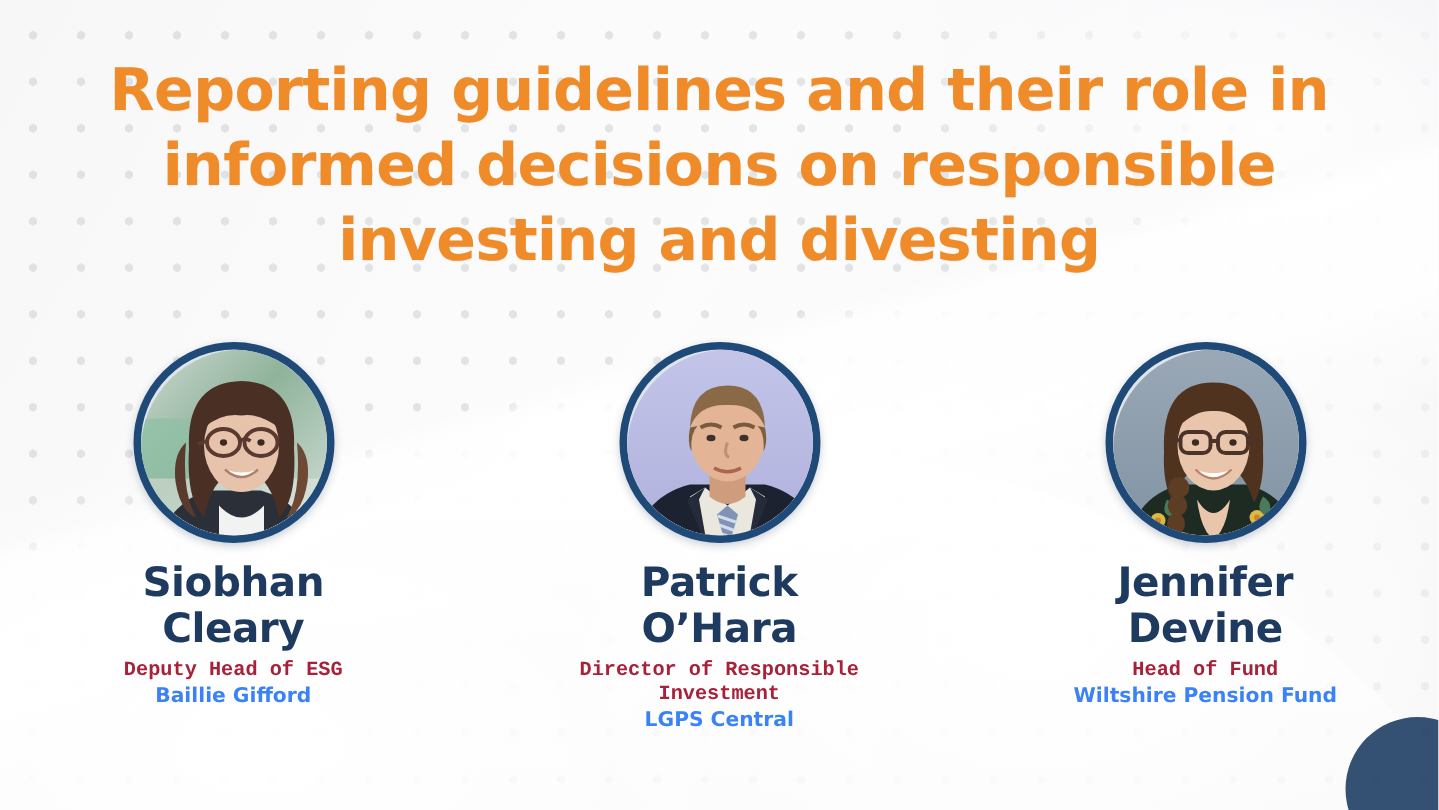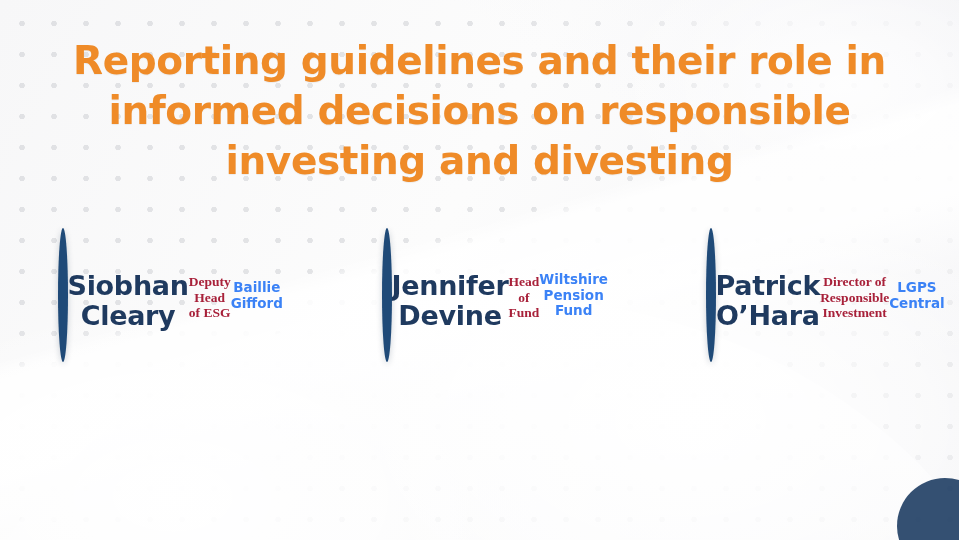--- a/index.html
+++ b/index.html
@@ -111,21 +111,21 @@
     right: 0;
     top: 228px;
     display: flex;
     justify-content: center;
     align-items: flex-start;
     gap: 128px;
   }
   .speaker {
     width: 196px;
     display: flex;
-    flex-direction: row;
+    flex-direction: column;
     align-items: center;
   }
   .photo-ring {
     position: relative;
     width: 134px;
     height: 134px;
     border-radius: 50%;
     border: 5px solid #1f4a78;
     box-sizing: border-box;
     overflow: hidden;
@@ -144,21 +144,21 @@
     font-family: "DejaVu Sans", sans-serif;
     font-size: 27px;
     line-height: 1.13;
     font-weight: 700;
     color: #1f3a5f;
     text-align: center;
     letter-spacing: -0.3px;
   }
   .role {
     margin: 5px 0 0 0;
-    font-family: Liberation Serif, serif;
+    font-family: Liberation Mono, monospace;
     font-size: 13.5px;
     line-height: 1.18;
     font-weight: 700;
     color: #a8213a;
     text-align: center;
   }
   .org {
     margin: 1px 0 0 0;
     font-family: "DejaVu Sans", sans-serif;
     font-size: 13.5px;
@@ -237,20 +237,77 @@
       <p class="name">Siobhan Cleary</p>
       <p class="role">Deputy Head of ESG</p>
       <p class="org">Baillie Gifford</p>
     </div>
 
     <div class="speaker">
       <div class="photo-ring">
         <div class="photo">
           <svg viewBox="0 0 134 134" width="134" height="134" preserveAspectRatio="xMidYMid slice" aria-hidden="true">
             <defs>
+              <clipPath id="c3">
+                  <circle cx="67" cy="67" r="67"></circle>
+                </clipPath>
+              <linearGradient id="bg3" x1="0" y1="0" x2="0" y2="1">
+                <stop offset="0%" stop-color="#c3c4e8"></stop>
+                <stop offset="100%" stop-color="#aeb0dc"></stop>
+              </linearGradient>
+            </defs>
+            <g clip-path="url(#c3)">
+              <rect width="134" height="134" fill="url(#bg3)"></rect>
+
+              <path d="M2 134 q8 -36 40 -44 l50 0 q32 8 40 44 z" fill="#1d2230"></path>
+
+              <path d="M52 92 l15 12 l15 -12 l10 6 l-12 36 l-26 0 l-12 -36z" fill="#e9e7de"></path>
+
+              <path d="M67 104 l-7 6 l7 24 l7 -24z" fill="#7f93b5"></path>
+              <g stroke="#dfe4ee" stroke-width="2" opacity="0.9">
+                <path d="M60.5 111 l12 4"></path>
+                <path d="M61.5 117 l11 4"></path>
+                <path d="M63 123 l9 3"></path>
+                <path d="M64.5 129 l6 2"></path>
+              </g>
+
+              <path d="M52 92 l-12 8 l14 34 l-6 -34z" fill="#252b3a"></path>
+              <path d="M82 92 l12 8 l-14 34 l6 -34z" fill="#252b3a"></path>
+
+              <path d="M55 80 l24 0 l0 18 q-12 10 -24 0z" fill="#cf9d7d"></path>
+
+              <ellipse cx="67" cy="58" rx="25" ry="30" fill="#e3b495"></ellipse>
+
+              <path d="M42 52 q1 -28 25 -28 q24 0 25 28 q-6 -16 -25 -15 q-19 -1 -25 15z" fill="#8a6a46"></path>
+              <path d="M42 52 q-2 10 1 16 q-1 -12 4 -17z" fill="#7d5f3e"></path>
+              <path d="M92 52 q2 10 -1 16 q1 -12 -4 -17z" fill="#7d5f3e"></path>
+
+              <path d="M49 52 q7 -4 14 0" stroke="#7a5a3c" stroke-width="2.6" fill="none"></path>
+              <path d="M71 52 q7 -4 14 0" stroke="#7a5a3c" stroke-width="2.6" fill="none"></path>
+
+              <ellipse cx="56" cy="59" rx="3" ry="2.2" fill="#3d3227"></ellipse>
+              <ellipse cx="78" cy="59" rx="3" ry="2.2" fill="#3d3227"></ellipse>
+
+              <path d="M67 62 q-3 8 1 10" stroke="#c4916f" stroke-width="2" fill="none"></path>
+
+              <path d="M58 79 q9 5 18 0" stroke="#a8674f" stroke-width="2.2" fill="none"></path>
+            </g>
+          </svg>
+        </div>
+      </div>
+      <p class="name">Patrick O’Hara</p>
+      <p class="role">Director of Responsible Investment</p>
+      <p class="org">LGPS Central</p>
+    </div>
+
+    <div class="speaker">
+      <div class="photo-ring">
+        <div class="photo">
+          <svg viewBox="0 0 134 134" width="134" height="134" preserveAspectRatio="xMidYMid slice" aria-hidden="true">
+            <defs>
               <clipPath id="c2">
                   <circle cx="67" cy="67" r="67"></circle>
                 </clipPath>
               <linearGradient id="bg2" x1="0" y1="0" x2="0" y2="1">
                 <stop offset="0%" stop-color="#9aa8b6"></stop>
                 <stop offset="100%" stop-color="#7f91a2"></stop>
               </linearGradient>
             </defs>
             <g clip-path="url(#c2)">
               <rect width="134" height="134" fill="url(#bg2)"></rect>
@@ -297,71 +354,14 @@
               <path d="M55 80 q12 12 24 0" fill="none" stroke="#b8836c" stroke-width="1.6"></path>
             </g>
           </svg>
         </div>
       </div>
       <p class="name">Jennifer Devine</p>
       <p class="role">Head of Fund</p>
       <p class="org">Wiltshire Pension Fund</p>
     </div>
 
-    <div class="speaker">
-      <div class="photo-ring">
-        <div class="photo">
-          <svg viewBox="0 0 134 134" width="134" height="134" preserveAspectRatio="xMidYMid slice" aria-hidden="true">
-            <defs>
-              <clipPath id="c3">
-                  <circle cx="67" cy="67" r="67"></circle>
-                </clipPath>
-              <linearGradient id="bg3" x1="0" y1="0" x2="0" y2="1">
-                <stop offset="0%" stop-color="#c3c4e8"></stop>
-                <stop offset="100%" stop-color="#aeb0dc"></stop>
-              </linearGradient>
-            </defs>
-            <g clip-path="url(#c3)">
-              <rect width="134" height="134" fill="url(#bg3)"></rect>
-
-              <path d="M2 134 q8 -36 40 -44 l50 0 q32 8 40 44 z" fill="#1d2230"></path>
-
-              <path d="M52 92 l15 12 l15 -12 l10 6 l-12 36 l-26 0 l-12 -36z" fill="#e9e7de"></path>
-
-              <path d="M67 104 l-7 6 l7 24 l7 -24z" fill="#7f93b5"></path>
-              <g stroke="#dfe4ee" stroke-width="2" opacity="0.9">
-                <path d="M60.5 111 l12 4"></path>
-                <path d="M61.5 117 l11 4"></path>
-                <path d="M63 123 l9 3"></path>
-                <path d="M64.5 129 l6 2"></path>
-              </g>
-
-              <path d="M52 92 l-12 8 l14 34 l-6 -34z" fill="#252b3a"></path>
-              <path d="M82 92 l12 8 l-14 34 l6 -34z" fill="#252b3a"></path>
-
-              <path d="M55 80 l24 0 l0 18 q-12 10 -24 0z" fill="#cf9d7d"></path>
-
-              <ellipse cx="67" cy="58" rx="25" ry="30" fill="#e3b495"></ellipse>
-
-              <path d="M42 52 q1 -28 25 -28 q24 0 25 28 q-6 -16 -25 -15 q-19 -1 -25 15z" fill="#8a6a46"></path>
-              <path d="M42 52 q-2 10 1 16 q-1 -12 4 -17z" fill="#7d5f3e"></path>
-              <path d="M92 52 q2 10 -1 16 q1 -12 -4 -17z" fill="#7d5f3e"></path>
-
-              <path d="M49 52 q7 -4 14 0" stroke="#7a5a3c" stroke-width="2.6" fill="none"></path>
-              <path d="M71 52 q7 -4 14 0" stroke="#7a5a3c" stroke-width="2.6" fill="none"></path>
-
-              <ellipse cx="56" cy="59" rx="3" ry="2.2" fill="#3d3227"></ellipse>
-              <ellipse cx="78" cy="59" rx="3" ry="2.2" fill="#3d3227"></ellipse>
-
-              <path d="M67 62 q-3 8 1 10" stroke="#c4916f" stroke-width="2" fill="none"></path>
-
-              <path d="M58 79 q9 5 18 0" stroke="#a8674f" stroke-width="2.2" fill="none"></path>
-            </g>
-          </svg>
-        </div>
-      </div>
-      <p class="name">Patrick O’Hara</p>
-      <p class="role">Director of Responsible Investment</p>
-      <p class="org">LGPS Central</p>
-    </div>
-
   </div>
 </div>
 
 </body></html>

